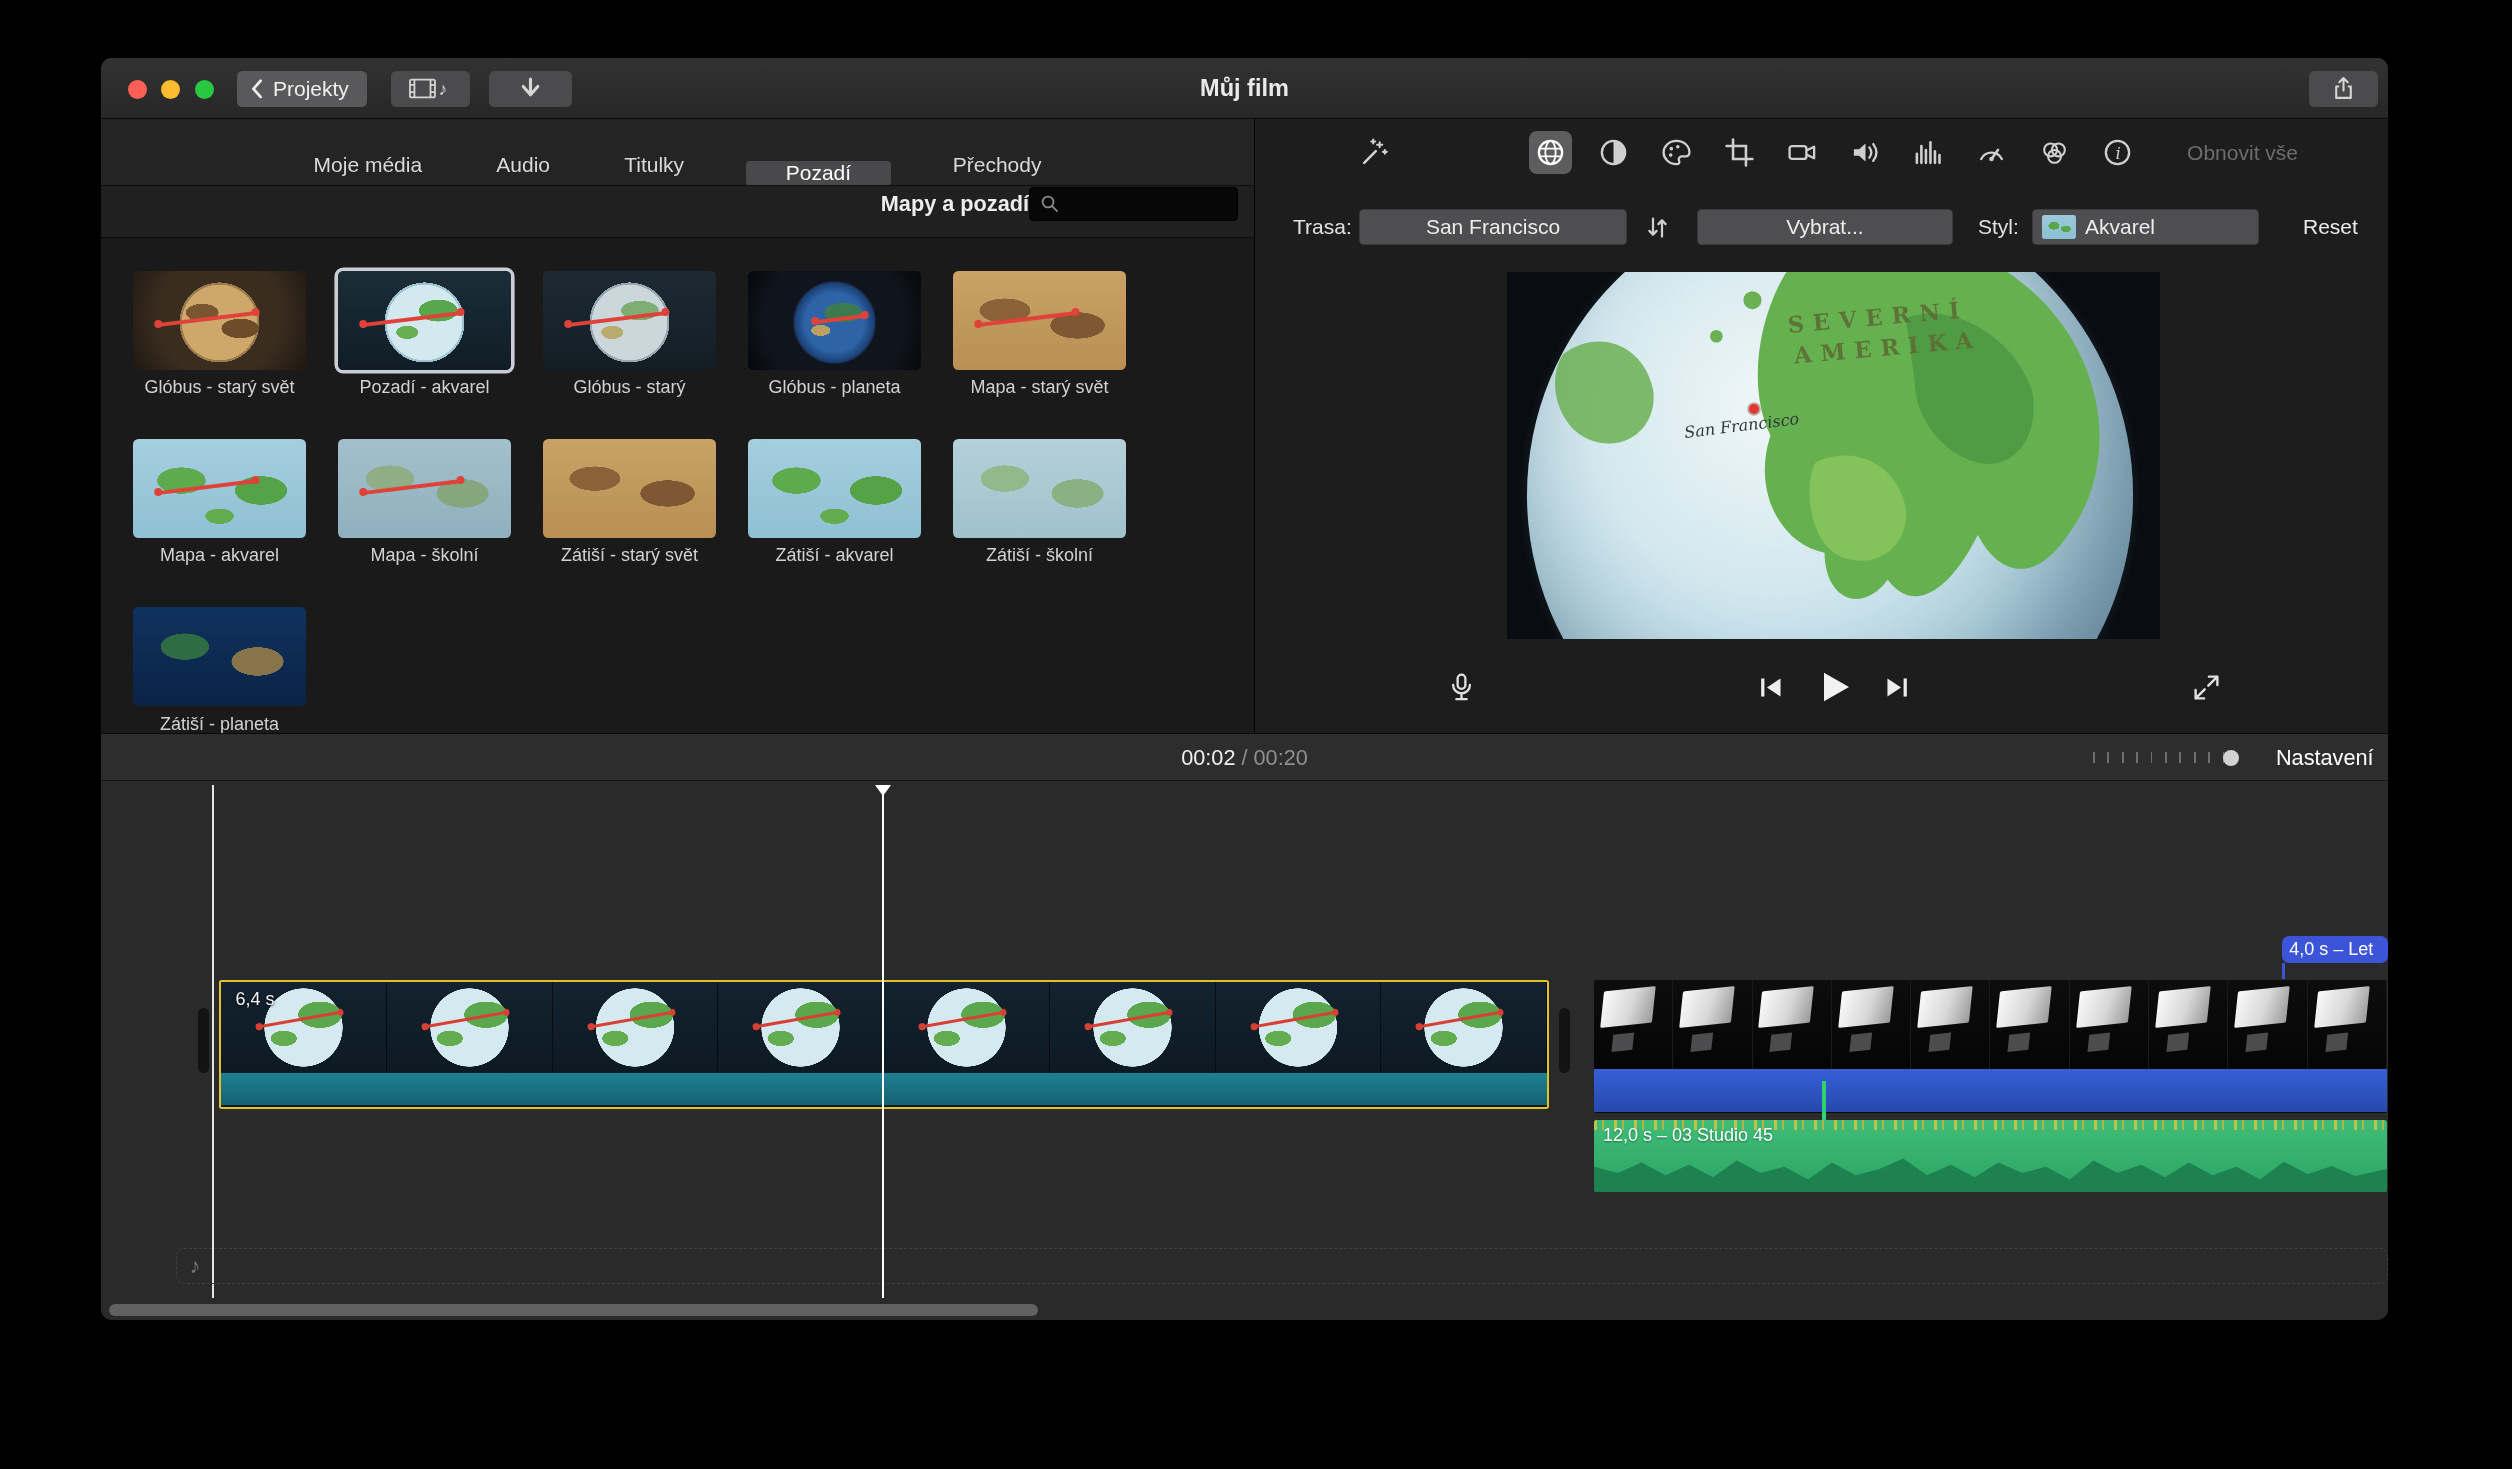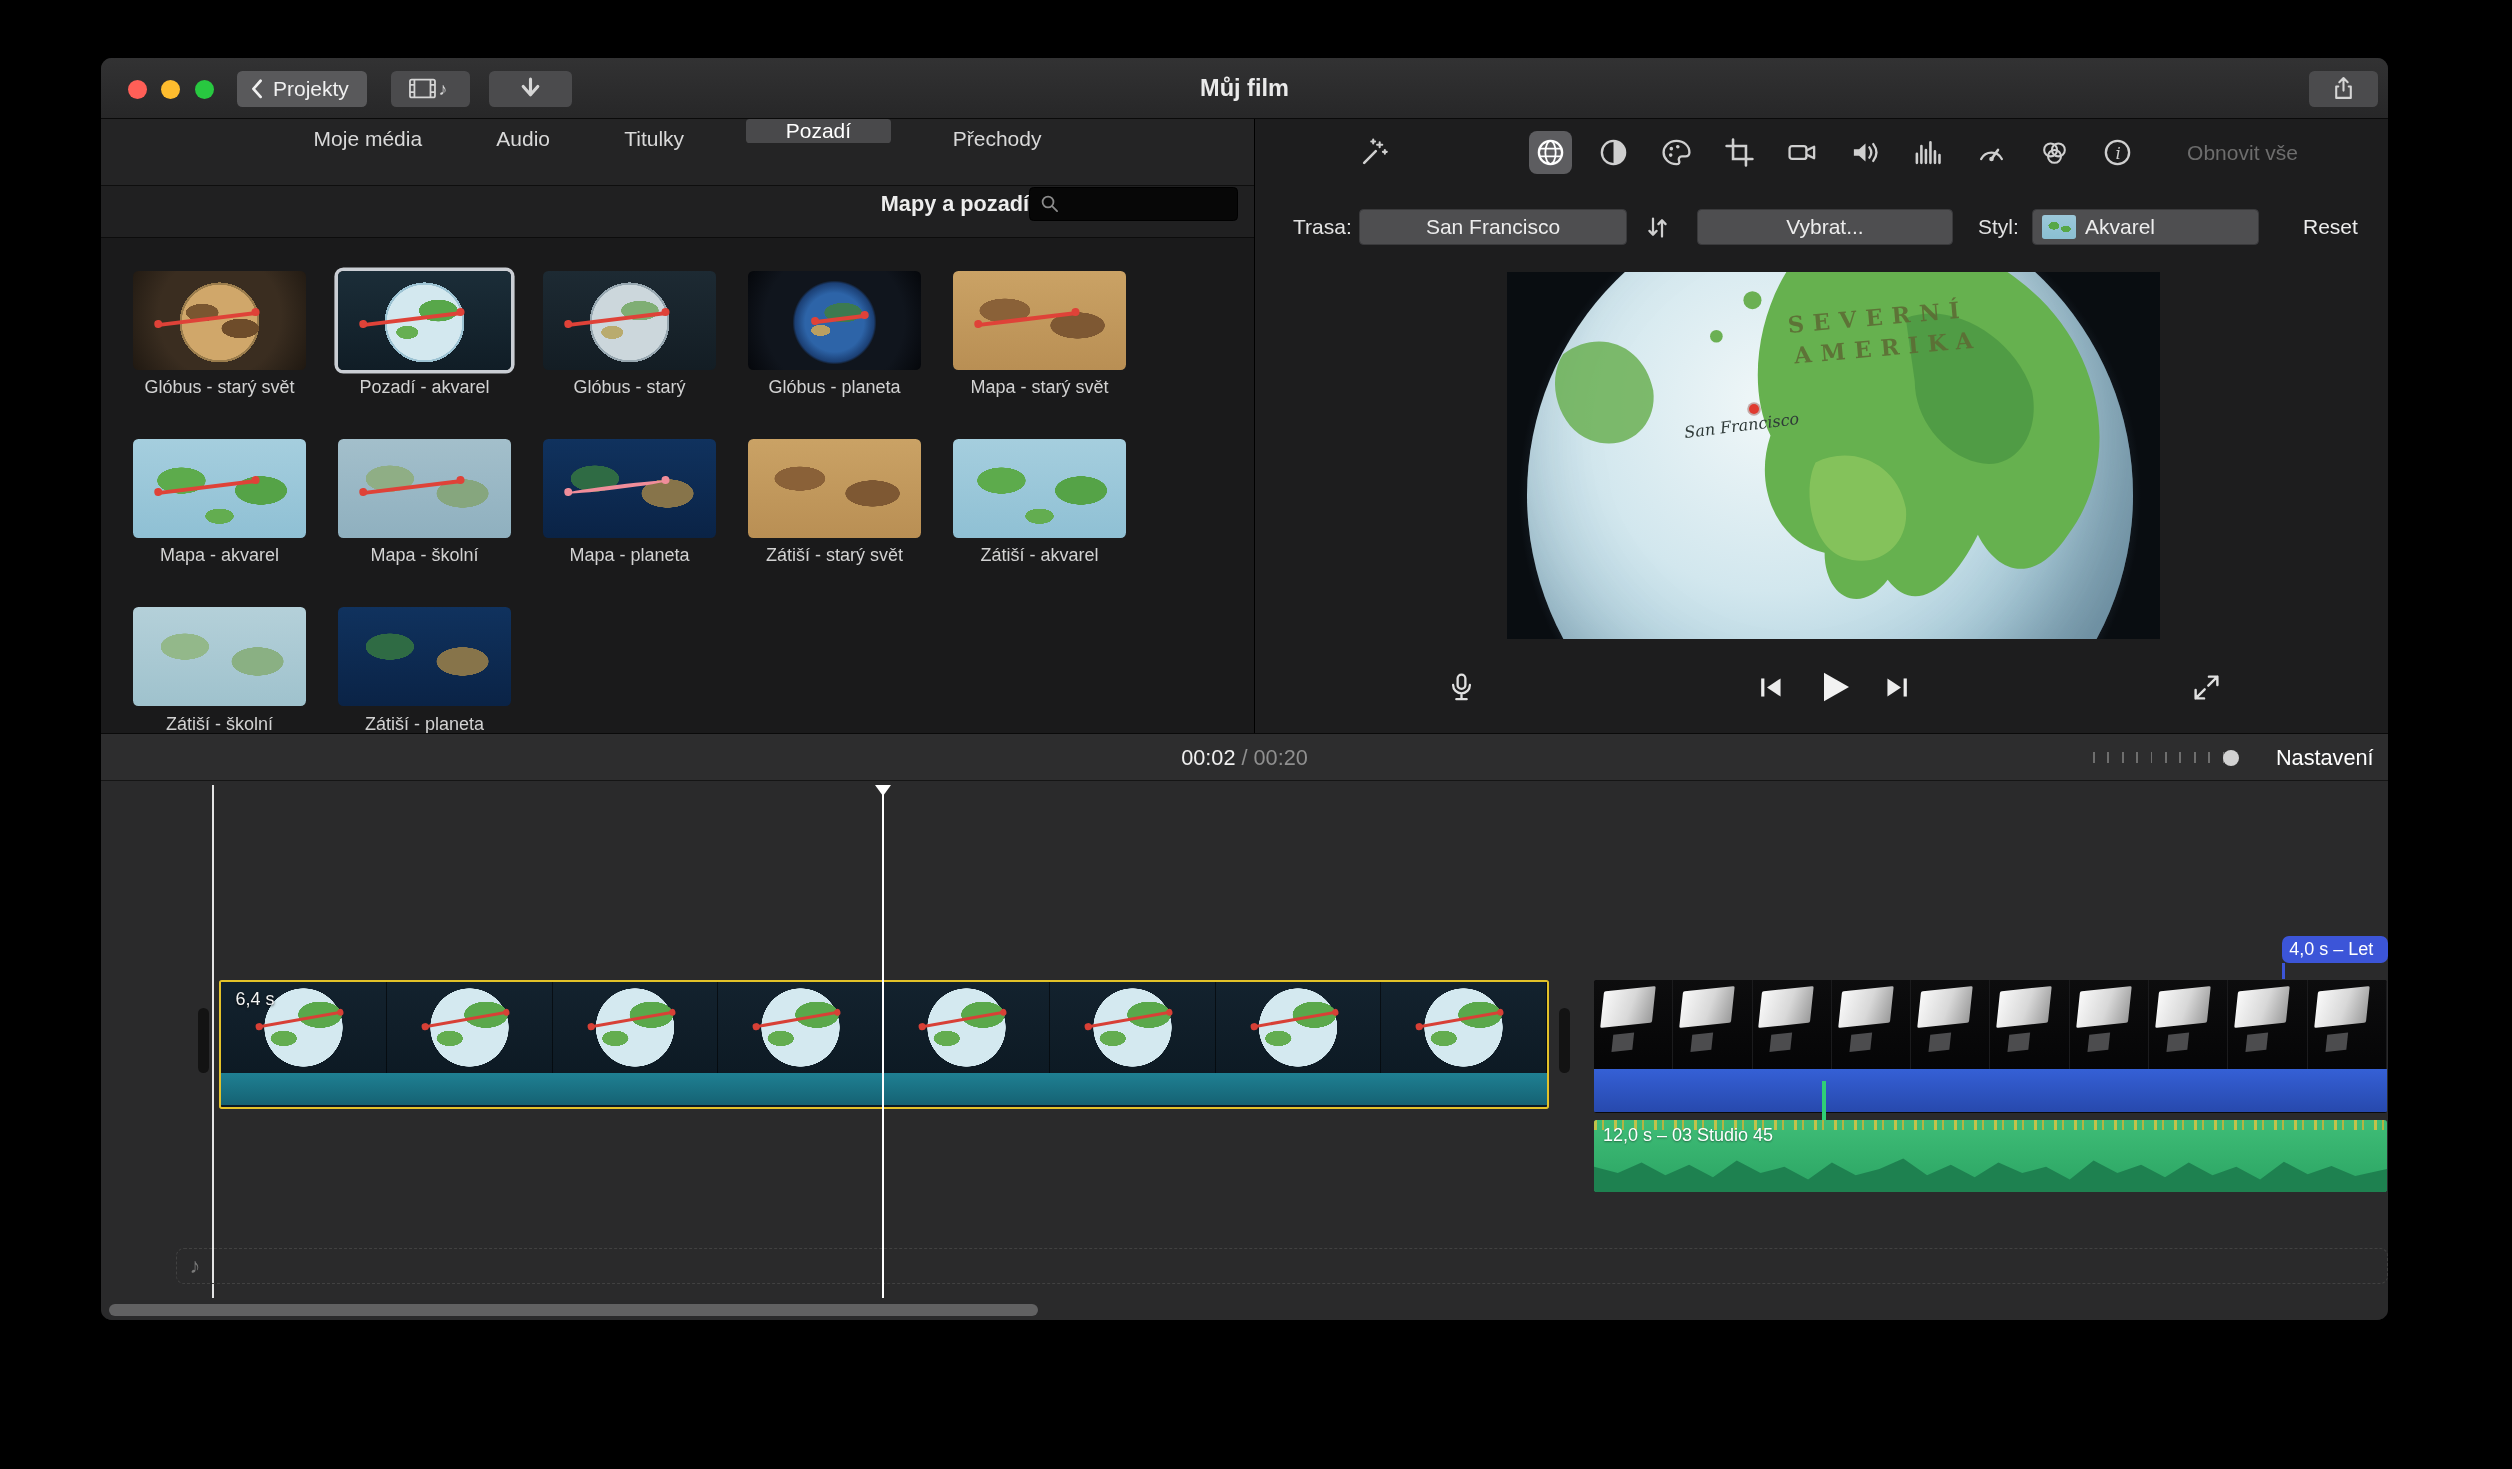--- a/index.html
+++ b/index.html
@@ -18,21 +18,21 @@
   .dl-btn{left:388px;width:83px}
   .share-btn{left:2208px;width:69px}
   .win-title{position:absolute;left:0;right:0;top:0;height:61px;line-height:61px;text-align:center;color:#eaeaea;font-size:23.5px;font-weight:700;pointer-events:none}
   svg.ic{display:block}
 
   
   .left-panel{position:absolute;left:0;top:61px;width:1154px;height:614px;background:#1a1a1b;border-right:0.9px solid #000}
   .right-panel{position:absolute;left:1155px;top:61px;width:1132px;height:614px;background:#1d1d1e}
 
   
-  .tabbar{position:absolute;left:0;top:0;width:100%;height:67px;display:flex;align-items:flex-start;justify-content:center;gap:49px;background:#242425;border-bottom:0.9px solid #0e0e0e}
+  .tabbar{position:absolute;left:0;top:0;width:100%;height:67px;display:flex;align-items:flex-end;justify-content:center;gap:49px;background:#242425;border-bottom:0.9px solid #0e0e0e}
   .tab{color:#d9d9d9;font-size:21px;padding:8px 12.6px;border-radius:3.6px;cursor:default}
   .tab.active{background:#49494b;color:#fff;padding:0 40px}
 
   
   .lib-header{position:absolute;left:0;top:67px;width:100%;height:52px;display:flex;align-items:center;justify-content:flex-end;padding:0 16px 16px 34px;background:#202021;border-bottom:0.9px solid #0c0c0c}
   .lib-title{color:#ededed;font-size:21.7px;font-weight:700}
   .search-field{width:209px;height:34px;background:#070707;border:0.9px solid #000;border-radius:4.5px;display:flex;align-items:center;padding:0 9px;gap:7.2px}
   .search-field input{flex:1;background:transparent;border:none;outline:none;color:#ddd;font-size:19px;min-width:0;font-family:inherit}
 
   
@@ -237,26 +237,20 @@
             </div>
             <div class="thumb-label">Mapa - akvarel</div>
           </div>
         <div class="cell">
             <div class="thumb t-map-skolni">
               <span class="route"></span>
             </div>
             <div class="thumb-label">Mapa - školní</div>
           </div>
         <div class="cell">
-            <div class="thumb t-map-planeta">
-              <span class="route light"></span>
-            </div>
-            <div class="thumb-label">Mapa - planeta</div>
-          </div>
-        <div class="cell">
             <div class="thumb t-map-old"></div>
             <div class="thumb-label">Zátiší - starý svět</div>
           </div>
         <div class="cell">
             <div class="thumb t-map-akvarel"></div>
             <div class="thumb-label">Zátiší - akvarel</div>
           </div>
         <div class="cell">
             <div class="thumb t-still-skolni"></div>
             <div class="thumb-label">Zátiší - školní</div>

